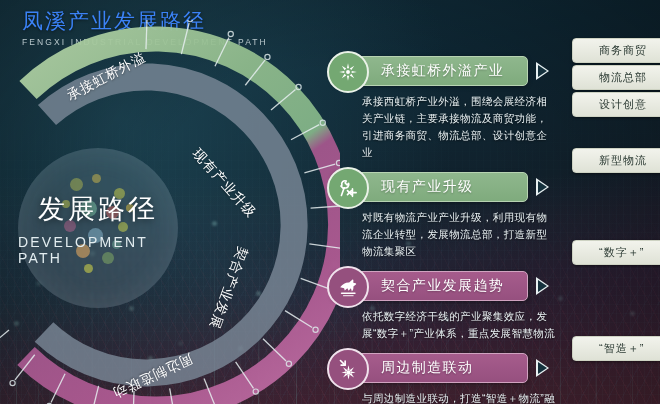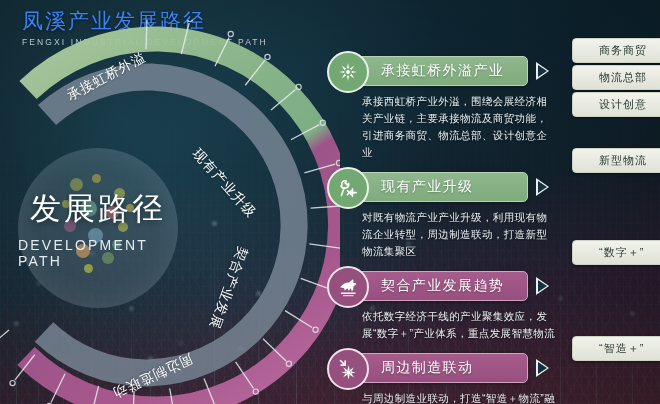--- a/index.html
+++ b/index.html
@@ -51,21 +51,21 @@
   
   .wheel{position:absolute;left:-60px;top:20px;width:400px;height:400px;}
   .wheel svg{position:absolute;inset:0;}
   .center-cap{position:absolute;left:78px;top:128px;width:160px;height:160px;border-radius:50%;
     background:rgba(185,205,215,.16);backdrop-filter:blur(1px);
     box-shadow:inset 0 0 30px rgba(210,230,235,.10);}
   .dots{position:absolute;left:78px;top:128px;width:160px;height:160px;border-radius:50%;overflow:hidden;opacity:.85;}
   .dot{position:absolute;border-radius:50%;filter:blur(.3px);}
   .center-txt{position:absolute;left:78px;top:128px;width:160px;height:160px;
     display:flex;flex-direction:column;align-items:center;justify-content:center;}
-  .c-cn{font-size:31px;letter-spacing:3px;color:#fff;font-weight:400;text-shadow:0 2px 6px rgba(0,0,0,.5);}
+  .c-cn{font-size:27px;letter-spacing:3px;color:#fff;font-weight:400;text-shadow:0 2px 6px rgba(0,0,0,.5);}
   .c-en{font-size:14px;letter-spacing:2.2px;color:#e3edf0;margin-top:7px;}
   .arc-label{position:absolute;color:#ffffff;font-size:13.5px;letter-spacing:1px;white-space:nowrap;
     text-shadow:0 1px 2px rgba(0,0,0,.35);transform-origin:0 50%;font-weight:400;}
 
   
   .cards{position:absolute;left:332px;top:56px;width:240px;}
   .card{position:relative;margin-bottom:11px;}
   .pill{position:relative;height:30px;border-radius:5px;display:flex;align-items:center;
     padding-left:48px;box-sizing:border-box;width:196px;
     box-shadow:0 1px 4px rgba(0,0,0,.35);}
@@ -258,21 +258,21 @@
                 <rect x="15.3" y="11.6" width="1.7" height="9.4" rx=".85"></rect>
                 <rect x="11.4" y="15.5" width="9.4" height="1.7" rx=".85"></rect>
                 <rect x="12.2" y="12.5" width="1.7" height="7.6" rx=".85" transform="rotate(-45 13 16.3)"></rect>
                 <rect x="12.2" y="12.5" width="1.7" height="7.6" rx=".85" transform="rotate(45 13 16.3)"></rect>
               </g>
             </svg>
           </div>
           <span class="pill-title">现有产业升级</span>
         </div>
         <div class="arrow"></div>
-        <div class="desc">对既有物流产业产业升级，利用现有物流企业转型，周边制造联动，打造新型物流集聚区</div>
+        <div class="desc">对既有物流产业产业升级，利用现有物流企业转型，发展物流总部，打造新型物流集聚区</div>
       </div>
       <div class="card">
         <div class="pill purple">
           <div class="badge purple">
             <svg width="23" height="23" viewBox="0 0 24 24">
               <g fill="#fff">
                 <path d="M3.3 11.8c2.6-3.6 6-5.4 9.4-5.1l3.2-2.9c.5-.4 1.2-.1 1.2.6l-.1 2.6 2.4.6c.7.2.8.9.3 1.3l-2.6 2c.3 2-.3 3.8-1.6 5.2l-1-3.3-2.4 2.7-1.3-2.6-2.7 2.3-.7-2.5z"></path>
                 <rect x="4" y="17.2" width="15.5" height="1.7" rx=".8"></rect>
                 <rect x="6.2" y="19.9" width="11.2" height="1.3" rx=".65" opacity=".75"></rect>
               </g>

